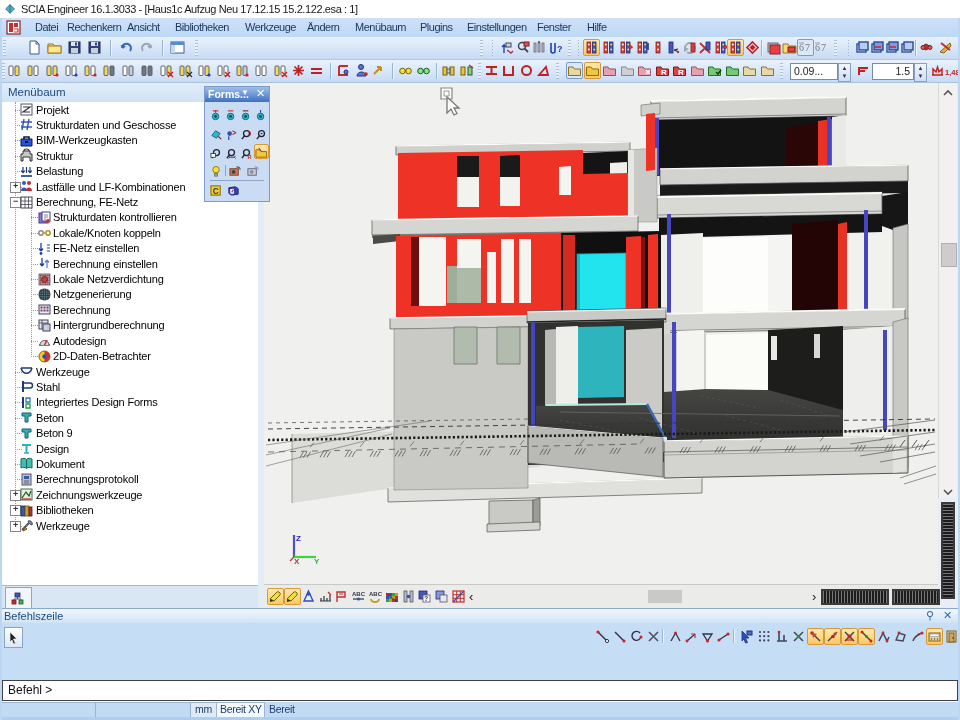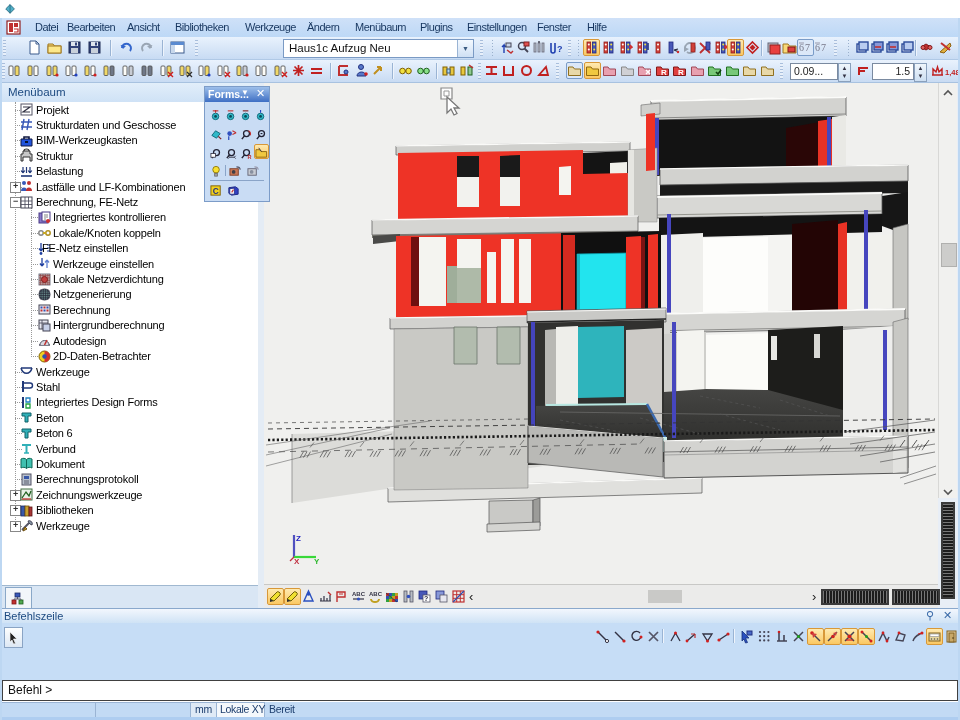--- a/index.html
+++ b/index.html
@@ -41,30 +41,31 @@
 #cmdinput{left:2px;top:680px;width:954px;height:19px;background:#fff;border:1px solid #404040;font-size:12px;color:#111;}
 #statusbar{left:0;top:702px;width:960px;height:15px;background:#c2daf4;font-size:10.5px;letter-spacing:-0.3px;color:#1d3e6e;}
 #bottomstrip{left:0;top:717px;width:960px;height:3px;background:#aecdf0;}
 .scell{position:absolute;top:0;height:14px;border-right:1px solid #9ab4d4;border-top:1px solid #9ab4d4;}
 </style></head><body>
 <div id="titlebar" class="abs">
     <span class="abs" style="left:4px;top:2px"><svg width="13" height="13" viewBox="0 0 15 15">
         <path d="M2 8 L7 3 L12 8 L7 13 z" fill="#50b0c8" stroke="#2a6a80" stroke-width="1"></path>
         <path d="M7 3 L7 13" fill="none" stroke="#2a6a80" stroke-width="1"></path>
       </svg></span>
+    <span class="abs" style="left:21px;top:3px">SCIA Engineer 16.1.3033 - [Haus1c Aufzug Neu 17.12.15 15.2.122.esa : 1]</span>
   </div>
 <div id="menubar" class="abs">
     <span style="left:6px;top:2px"><svg width="15" height="15" viewBox="0 0 15 15">
         <rect x="1" y="1" width="13" height="13" fill="#fff" stroke="#902020" stroke-width="1.2"></rect>
         <rect x="3" y="3" width="4" height="9" fill="#c03030"></rect>
         <rect x="8" y="3" width="4" height="4" fill="#c03030"></rect>
         <path d="M8 9 h4 v3 h-4" fill="none" stroke="#c03030" stroke-width="1.2"></path>
       </svg></span>
     <span style="left:35px">Datei</span>
-    <span style="left:67px">Bearbeiten</span>
+    <span style="left:67px">Rechenkern</span>
     <span style="left:127px">Ansicht</span>
     <span style="left:175px">Bibliotheken</span>
     <span style="left:245px">Werkzeuge</span>
     <span style="left:307px">Ändern</span>
     <span style="left:355px">Menübaum</span>
     <span style="left:420px">Plugins</span>
     <span style="left:467px">Einstellungen</span>
     <span style="left:537px">Fenster</span>
     <span style="left:587px">Hilfe</span>
   </div>
@@ -99,24 +100,20 @@
         <path d="M4 11 a4.5 4.5 0 1 1 8 -3" fill="none" stroke="#9aa6b4" stroke-width="2"></path>
         <path d="M13.5 5 L11 9 L8 6 z" fill="#9aa6b4"></path>
       </svg></span>
     <span class="sep" style="left:162px"></span>
     <span class="ic " style="left:170px"><svg width="15" height="15" viewBox="0 0 15 15">
         <rect x="1" y="2" width="13" height="11" fill="#fff" stroke="#3a5a8c" stroke-width="1"></rect>
         <rect x="1" y="2" width="13" height="3" fill="#5a8ad0"></rect>
         <rect x="1" y="5" width="4" height="8" fill="#c8d8ec"></rect>
       </svg></span>
     <span class="hdl" style="left:195px"></span>
-    <div id="combo">
-      <span class="t">Haus1c Aufzug Neu</span>
-      <span class="btn">▼</span>
-    </div>
     <span class="hdl" style="left:480px"></span>
     <span class="dot" style="left:492px"></span>
     <span class="ic " style="left:500px"><svg width="15" height="15" viewBox="0 0 15 15">
         <path d="M4 13 L4 5 L2 7 M4 5 L6 7" fill="none" stroke="#2040b0" stroke-width="1.4"></path>
         <path d="M7 10 l4 3 l2 -2" fill="none" stroke="#c03030" stroke-width="1.4"></path>
         <rect x="6" y="3" width="5" height="4" fill="#c8d4e8" stroke="#445" stroke-width="1"></rect>
       </svg></span>
     <span class="ic " style="left:516px"><svg width="15" height="15" viewBox="0 0 15 15">
         <circle cx="6" cy="6" r="3.5" fill="none" stroke="#445" stroke-width="1.5"></circle>
         <line x1="8.5" y1="8.5" x2="12" y2="12" stroke="#445" stroke-width="1.8"></line>
@@ -504,41 +501,41 @@
             <line x1="9.5" y1="2" x2="9.5" y2="13" stroke="#445" stroke-width="0.8"></line>
           </svg></div>
         <div class="ti" style="left:34px;top:94.0px">Berechnung, FE-Netz</div>
         <div class="ts" style="left:29px;top:115.4px;width:7px"></div>
         <div class="ti" style="left:35px;top:107.9px"><svg width="15" height="15" viewBox="0 0 15 15">
             <rect x="2" y="3" width="9" height="10" fill="#8878c8" stroke="#4a3a88" stroke-width="1"></rect>
             <rect x="5" y="2" width="8" height="9" fill="#fff" stroke="#4a3a88" stroke-width="1"></rect>
             <path d="M7 5 h4 M7 7 h4 M7 9 h2" fill="none" stroke="#666" stroke-width="0.8"></path>
             <circle cx="11" cy="11" r="2" fill="#d03030"></circle>
           </svg></div>
-        <div class="ti" style="left:51px;top:109.4px">Integriertes kontrollieren</div>
+        <div class="ti" style="left:51px;top:109.4px">Strukturdaten kontrollieren</div>
         <div class="ts" style="left:29px;top:130.8px;width:7px"></div>
         <div class="ti" style="left:35px;top:123.3px"><svg width="15" height="15" viewBox="0 0 15 15">
             <circle cx="4" cy="8" r="2.2" fill="none" stroke="#888" stroke-width="1.5"></circle>
             <circle cx="11" cy="8" r="2.2" fill="none" stroke="#b09020" stroke-width="1.5"></circle>
             <rect x="6" y="7" width="3" height="2" fill="#c8a820"></rect>
           </svg></div>
         <div class="ti" style="left:51px;top:124.8px">Lokale/Knoten koppeln</div>
         <div class="ts" style="left:29px;top:146.2px;width:7px"></div>
         <div class="ti" style="left:35px;top:138.7px"><svg width="15" height="15" viewBox="0 0 15 15">
             <path d="M4 2 v8 m0 0 l-2 -2.5 m2 2.5 l2 -2.5" fill="none" stroke="#2040a0" stroke-width="1.3"></path>
             <path d="M10 4 h3 M10 7 h3 M10 10 h3" fill="none" stroke="#2040a0" stroke-width="1.2"></path>
             <circle cx="4" cy="12.5" r="1.4" fill="#2040a0"></circle>
           </svg></div>
-        <div class="ti" style="left:40px;top:140.2px">FE-Netz einstellen</div>
+        <div class="ti" style="left:51px;top:140.2px">FE-Netz einstellen</div>
         <div class="ts" style="left:29px;top:161.6px;width:7px"></div>
         <div class="ti" style="left:35px;top:154.1px"><svg width="15" height="15" viewBox="0 0 15 15">
             <path d="M5 2 v8 m0 0 l-2 -2.5 m2 2.5 l2 -2.5" fill="none" stroke="#2040a0" stroke-width="1.3"></path>
             <path d="M10 12 v-8 m0 0 l-2 2.5 m2 -2.5 l2 2.5" fill="none" stroke="#6080d0" stroke-width="1.3"></path>
           </svg></div>
-        <div class="ti" style="left:51px;top:155.6px">Werkzeuge einstellen</div>
+        <div class="ti" style="left:51px;top:155.6px">Berechnung einstellen</div>
         <div class="ts" style="left:29px;top:177.0px;width:7px"></div>
         <div class="ti" style="left:35px;top:169.5px"><svg width="15" height="15" viewBox="0 0 15 15">
             <rect x="2" y="2" width="11" height="11" fill="#e8e8e8" stroke="#556" stroke-width="0.8"></rect>
             <line x1="2" y1="3.5" x2="13" y2="3.5" stroke="#884444" stroke-width="0.7"></line>
             <line x1="2" y1="5.2" x2="13" y2="5.2" stroke="#884444" stroke-width="0.7"></line>
             <line x1="2" y1="6.9" x2="13" y2="6.9" stroke="#884444" stroke-width="0.7"></line>
             <line x1="2" y1="8.6" x2="13" y2="8.6" stroke="#884444" stroke-width="0.7"></line>
             <line x1="2" y1="10.3" x2="13" y2="10.3" stroke="#884444" stroke-width="0.7"></line>
             <line x1="2" y1="12.0" x2="13" y2="12.0" stroke="#884444" stroke-width="0.7"></line>
             <line x1="3.5" y1="2" x2="3.5" y2="13" stroke="#884444" stroke-width="0.7"></line>
@@ -617,27 +614,27 @@
         <div class="ti" style="left:34px;top:294.3px">Integriertes Design Forms</div>
         <div class="ts" style="left:13px;top:315.7px;width:7px"></div>
         <div class="ti" style="left:17px;top:308.2px"><svg width="15" height="15" viewBox="0 0 15 15">
             <path d="M3 3 h9 v3 h-3 v6 h-3 v-6 h-3 z" fill="#30b0b8" stroke="#106068" stroke-width="1"></path>
           </svg></div>
         <div class="ti" style="left:34px;top:309.7px">Beton</div>
         <div class="ts" style="left:13px;top:331.1px;width:7px"></div>
         <div class="ti" style="left:17px;top:323.6px"><svg width="15" height="15" viewBox="0 0 15 15">
             <path d="M3 3 h9 v3 h-3 v6 h-3 v-6 h-3 z" fill="#30b0b8" stroke="#106068" stroke-width="1"></path>
           </svg></div>
-        <div class="ti" style="left:34px;top:325.1px">Beton 6</div>
+        <div class="ti" style="left:34px;top:325.1px">Beton 9</div>
         <div class="ts" style="left:13px;top:346.5px;width:7px"></div>
         <div class="ti" style="left:17px;top:339.0px"><svg width="15" height="15" viewBox="0 0 15 15">
             <path d="M3 4 h9 M7.5 4 v8" fill="none" stroke="#30b0b8" stroke-width="2"></path>
             <path d="M5 12 h5" fill="none" stroke="#30b0b8" stroke-width="1.5"></path>
           </svg></div>
-        <div class="ti" style="left:34px;top:340.5px">Verbund</div>
+        <div class="ti" style="left:34px;top:340.5px">Design</div>
         <div class="ts" style="left:13px;top:361.9px;width:7px"></div>
         <div class="ti" style="left:17px;top:354.4px"><svg width="15" height="15" viewBox="0 0 15 15">
             <path d="M2 3 C4 2 6 2 7.5 3.5 C9 2 11 2 13 3 V12 C11 11 9 11 7.5 12.5 C6 11 4 11 2 12 z" fill="#40c0b0" stroke="#106858" stroke-width="1"></path>
             <line x1="7.5" y1="3.5" x2="7.5" y2="12.5" stroke="#106858" stroke-width="1"></line>
           </svg></div>
         <div class="ti" style="left:34px;top:355.9px">Dokument</div>
         <div class="ts" style="left:13px;top:377.3px;width:7px"></div>
         <div class="ti" style="left:17px;top:369.8px"><svg width="15" height="15" viewBox="0 0 15 15">
             <rect x="3" y="2" width="9" height="11" fill="#b8c0cc" stroke="#556" stroke-width="1"></rect>
             <rect x="5" y="4" width="5" height="3" fill="#3858a8"></rect>
@@ -1201,17 +1198,17 @@
   </div>
 <div id="cmdinput" class="abs">
     <span class="abs" style="left:5px;top:2px">Befehl &gt;</span>
   </div>
 <div id="statusbar" class="abs">
     <span class="scell" style="left:0;width:95px"></span>
     <span class="scell" style="left:96px;width:94px"></span>
     <span class="scell" style="left:191px;width:25px;background:#dfeaf6;"></span>
     <span class="abs" style="left:195px;top:1px">mm</span>
     <span class="scell" style="left:217px;width:47px;background:#f4f8fc;"></span>
-    <span class="abs" style="left:220px;top:1px">Lokale XY</span>
+    <span class="abs" style="left:220px;top:1px">Bereit XY</span>
     <span class="abs" style="left:269px;top:1px">Bereit</span>
   </div>
 <div id="bottomstrip" class="abs"></div>
 <div class="abs" style="left:0;top:18px;width:2px;height:702px;background:#bdd7f2"></div>
 <div class="abs" style="left:958px;top:18px;width:2px;height:702px;background:#bdd7f2"></div>
 </body></html>

